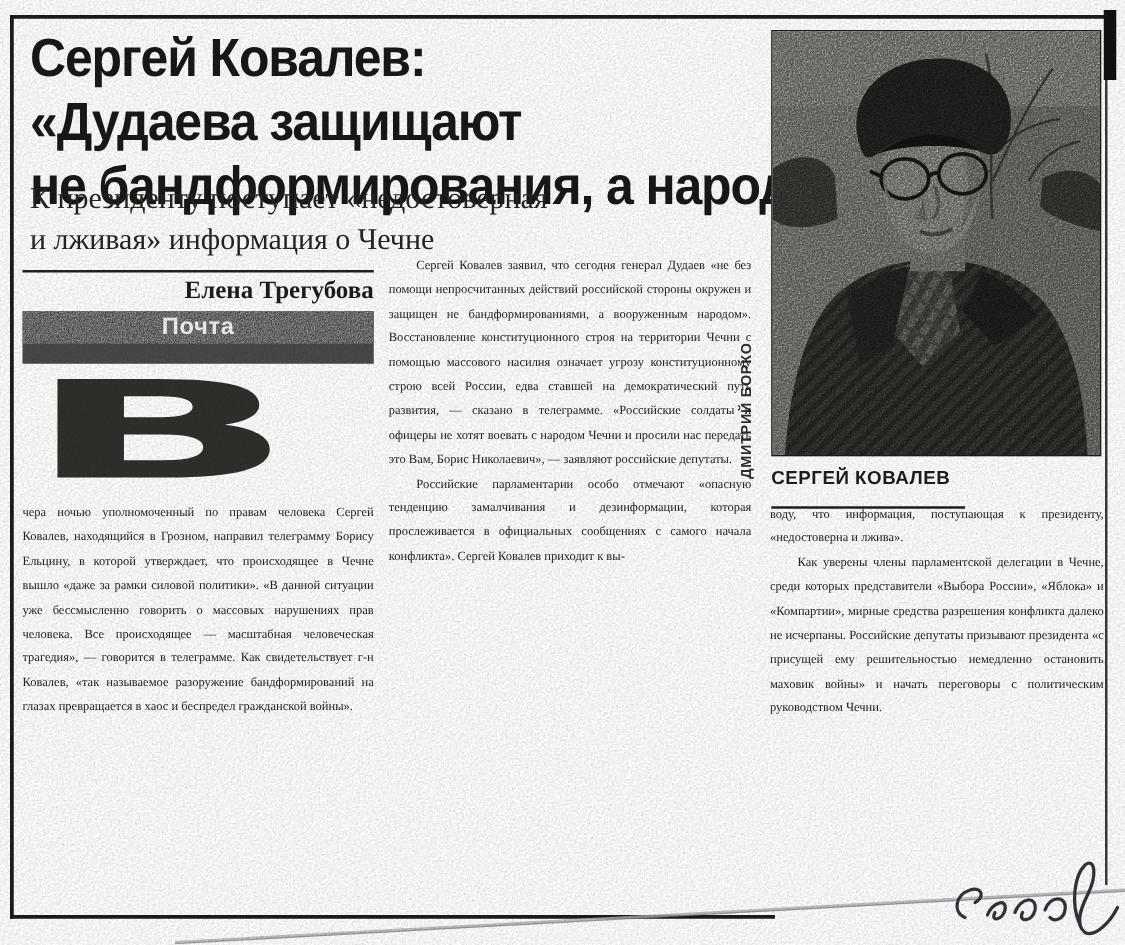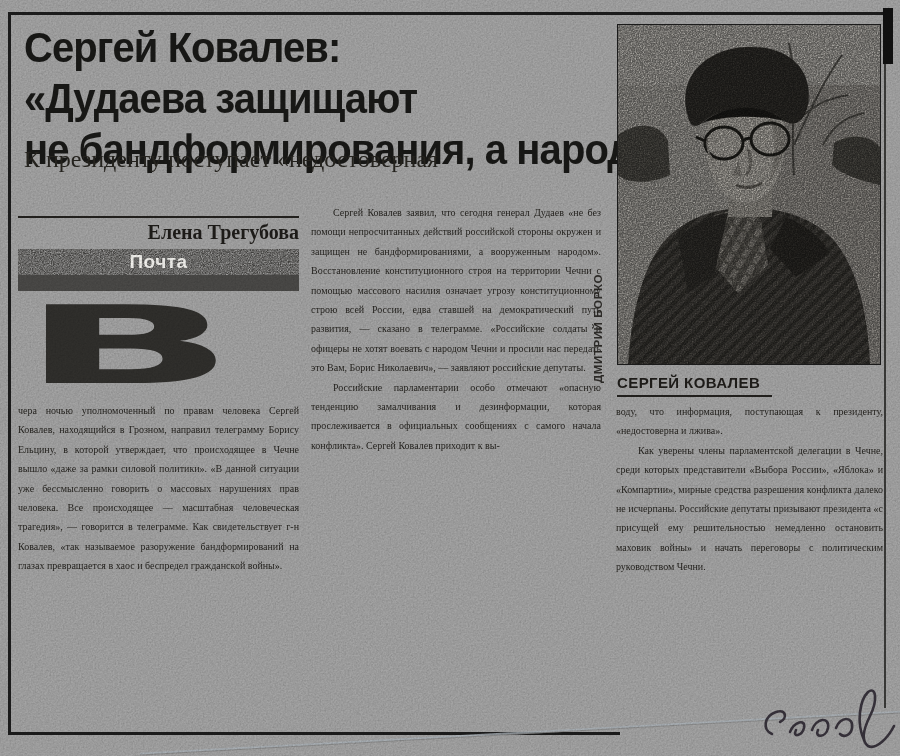--- a/index.html
+++ b/index.html
@@ -1,19 +1,19 @@
 <!DOCTYPE html>
 <html lang="ru"><head>
 <meta charset="utf-8">
 <style>
   html,body{margin:0;padding:0;}
   body{background:#d8d6d2;}
   .page{
     position:relative;width:900px;height:756px;overflow:hidden;
-    background:#a3a3a3;
+    background:#ffffff;
     font-family:"Liberation Serif",serif;color:#242220;
   }
   
   .rule{position:absolute;background:#1c1c1c;}
   .frame-top{left:8px;top:12px;width:878px;height:3px;}
   .frame-left{left:8px;top:12px;width:3px;height:723px;}
   .frame-bottom{left:8px;top:732px;width:612px;height:3px;}
   .frame-right-thin{left:884px;top:60px;width:2px;height:648px;background:#3a3a38;}
   .frame-right-stub{left:883px;top:8px;width:10px;height:56px;background:#111;}
 
@@ -51,21 +51,21 @@
   .photo{position:absolute;left:617px;top:24px;width:262px;height:339px;
     border:1px solid #1c1c1c;background:#b8b5b0;}
   .photo svg{display:block;}
   .photo-credit{position:absolute;left:592px;top:383px;width:150px;
     font-family:"Liberation Sans",sans-serif;font-weight:700;font-size:11.5px;
     letter-spacing:.6px;color:#2e2c29;transform:rotate(-90deg);transform-origin:0 0;
     white-space:nowrap;}
   .caption{position:absolute;left:617px;top:374px;
     font-family:"Liberation Sans",sans-serif;font-weight:700;font-size:15px;
     letter-spacing:.4px;color:#1f1d1a;border-bottom:2px solid #23211e;
-    padding:0 12px 4px 0;}
+    padding:0 12px 14px 0;}
 
   .grain{position:absolute;left:0;top:0;pointer-events:none;mix-blend-mode:multiply;opacity:.14;}
   .fold{position:absolute;left:0;top:692px;pointer-events:none;}
   .signature{position:absolute;left:756px;top:688px;pointer-events:none;}
 </style>
 </head>
 <body>
 
 <div class="page">
 
@@ -75,20 +75,21 @@
   <div class="rule frame-right-thin"></div>
   <div class="rule frame-right-stub"></div>
 
   <div class="headline">
     <div>Сергей Ковалев:</div>
     <div>«Дудаева защищают</div>
     <div>не бандформирования, а народ»</div>
   </div>
   <div class="subhead">
     <div>К президенту поступает «недостоверная</div>
+    <div>и лживая» информация о Чечне</div>
   </div>
 
   <div class="photo">
     <svg width="262" height="339" viewBox="0 0 262 339">
       <defs>
         <filter id="grainF" x="0" y="0" width="100%" height="100%">
           <feTurbulence type="fractalNoise" baseFrequency="0.75" numOctaves="2" stitchTiles="stitch" result="n"></feTurbulence>
           <feColorMatrix in="n" type="matrix" values="0 0 0 0 0  0 0 0 0 0  0 0 0 0 0  1.1 1.1 1.1 0 -0.9"></feColorMatrix>
         </filter>
         <pattern id="coatCheck" width="9" height="9" patternUnits="userSpaceOnUse" patternTransform="rotate(45)">

